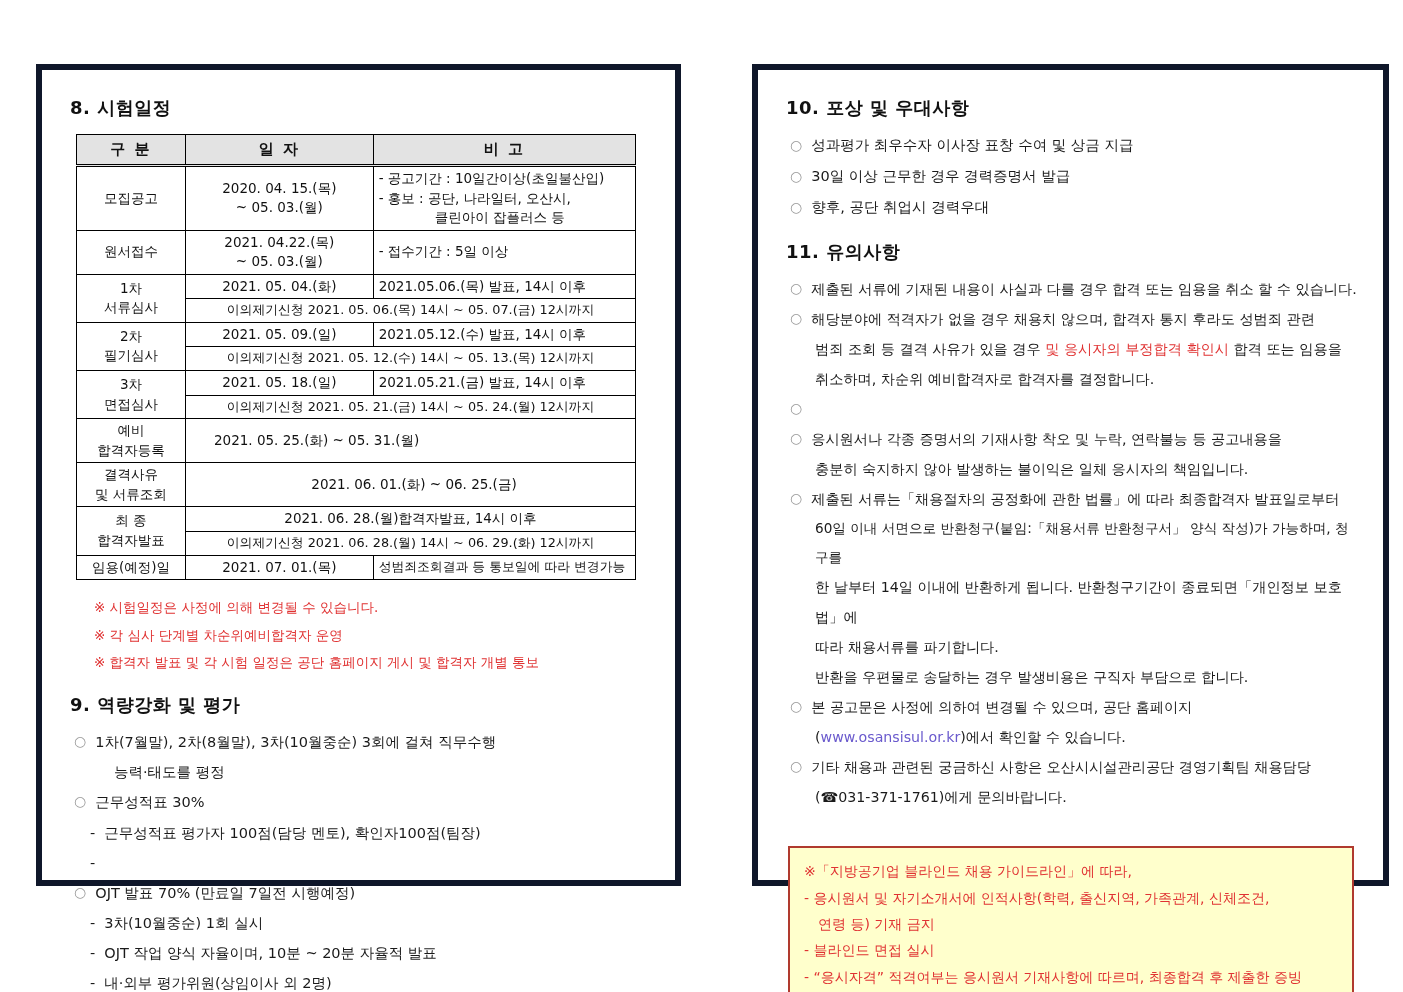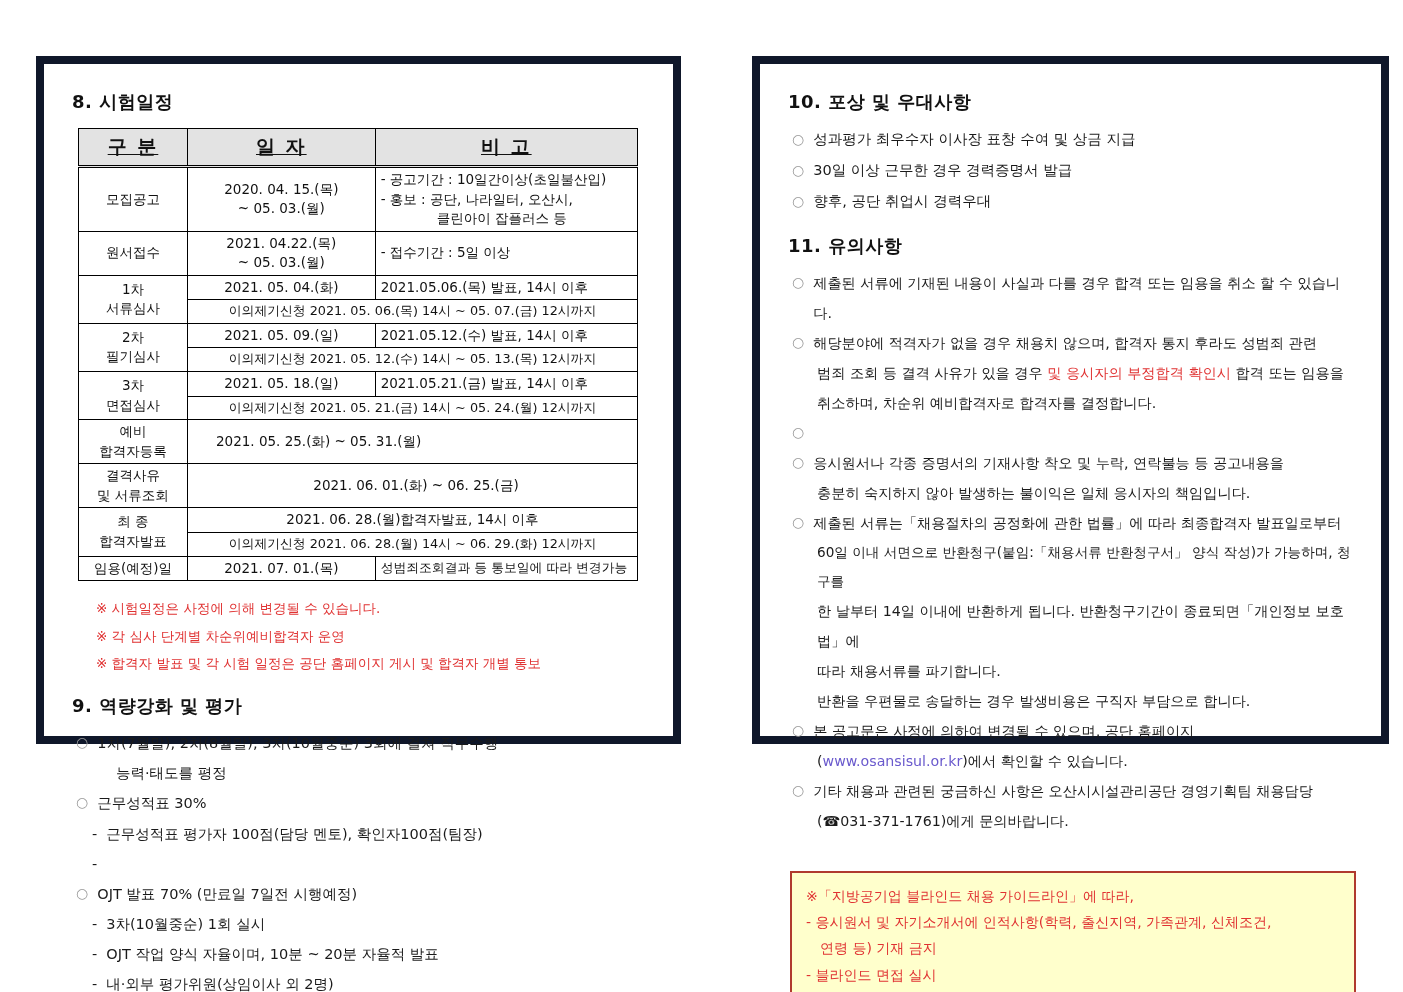--- a/index.html
+++ b/index.html
@@ -1,29 +1,29 @@
 <!DOCTYPE html>
 <html lang="ko"><head>
 <meta charset="utf-8">
 <style>
   html,body{margin:0;padding:0;background:#ffffff;}
   body{width:1403px;height:992px;position:relative;overflow:hidden;
        font-family:"DejaVu Sans","Liberation Sans",sans-serif;color:#1a1a1a;}
-  .page{position:absolute;top:56px;height:688px;background:#fff;
-        border:8px solid #0f172a;box-sizing:border-box;padding:26px 26px 0 28px;}
+  .page{position:absolute;top:64px;height:822px;background:#fff;
+        border:6px solid #0f172a;box-sizing:border-box;padding:26px 26px 0 28px;}
   #page1{left:36px;width:645px;}
   #page2{left:752px;width:637px;}
 
   .sec-title{font-size:18px;font-weight:bold;letter-spacing:0.5px;color:#111;}.mt16{margin-top:16px;}
 
   
   table.sched{border-collapse:collapse;width:560px;margin:14px 0 0 6px;
               font-size:13.5px;color:#111;}
   table.sched th{background:#e3e3e3;border:1px solid #000;border-bottom:3px double #000;
-                 padding:5px 2px;font-size:19px;font-weight:bold;letter-spacing:2px;text-decoration:underline;}
+                 padding:5px 2px;font-size:15px;font-weight:bold;letter-spacing:2px;}
   table.sched td{border:1px solid #000;padding:2px 5px;line-height:1.45;vertical-align:middle;}
   td.c{text-align:center;}
   td.l{text-align:left;}
   td.small{font-size:12.8px;}
   .col1{width:108px;}.col2{width:186px;}.col3{width:260px;}
   .rem3{padding-left:56px;}
 
   
   .rednotes{margin:14px 0 0 24px;color:#e03232;font-size:13.5px;line-height:2.05;}
 

